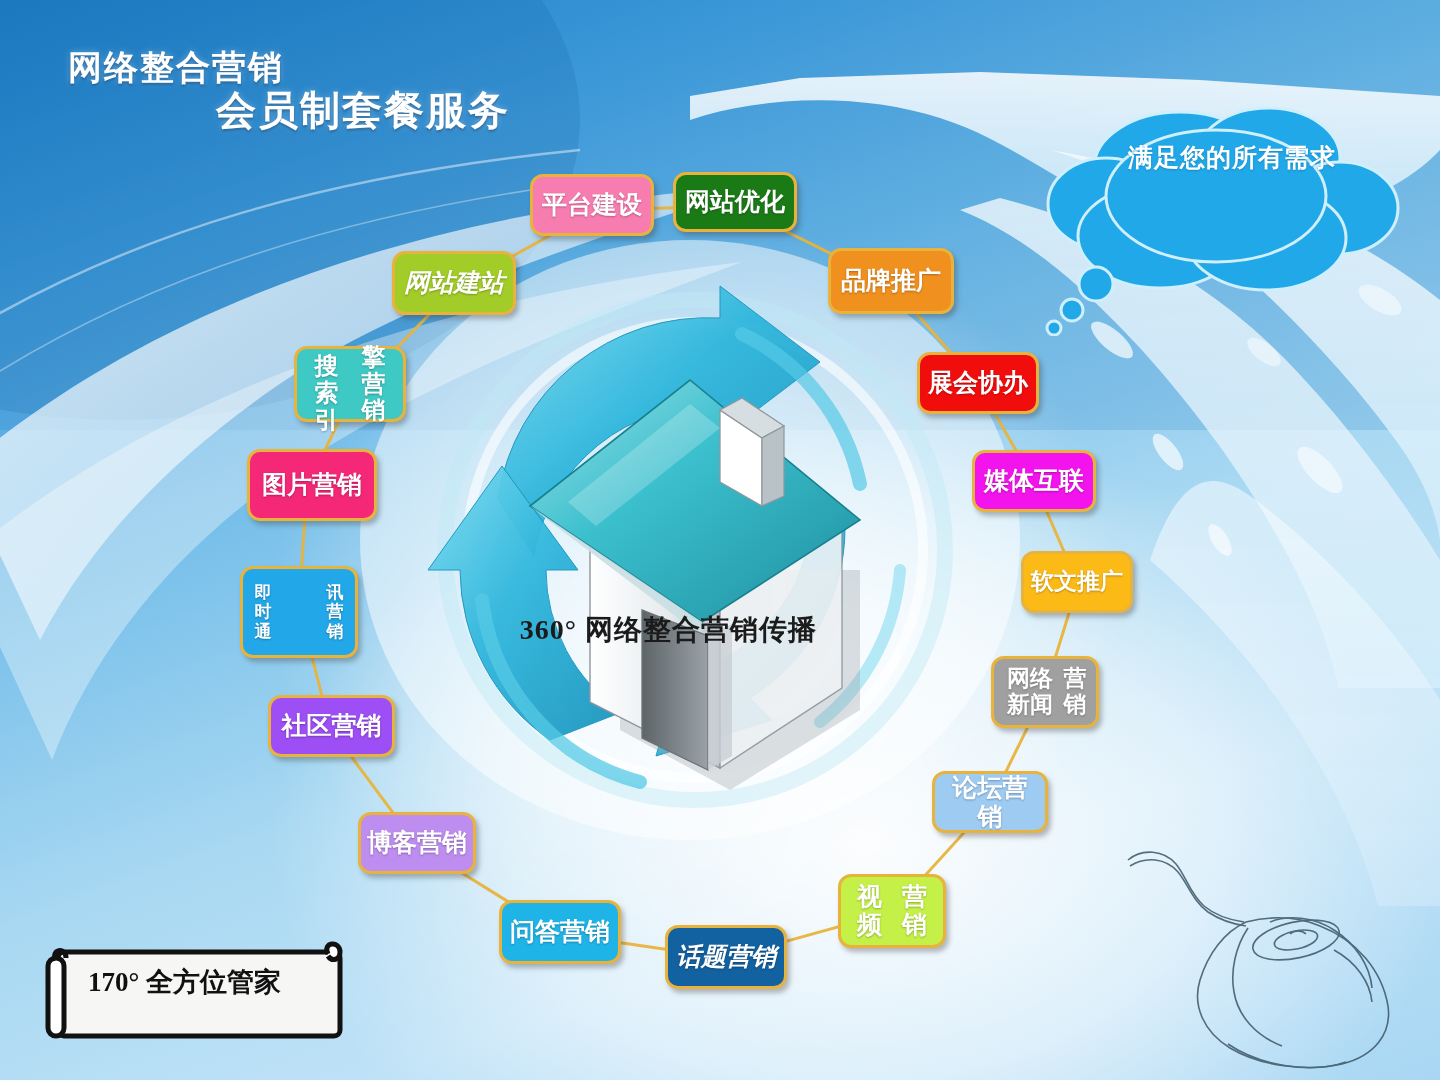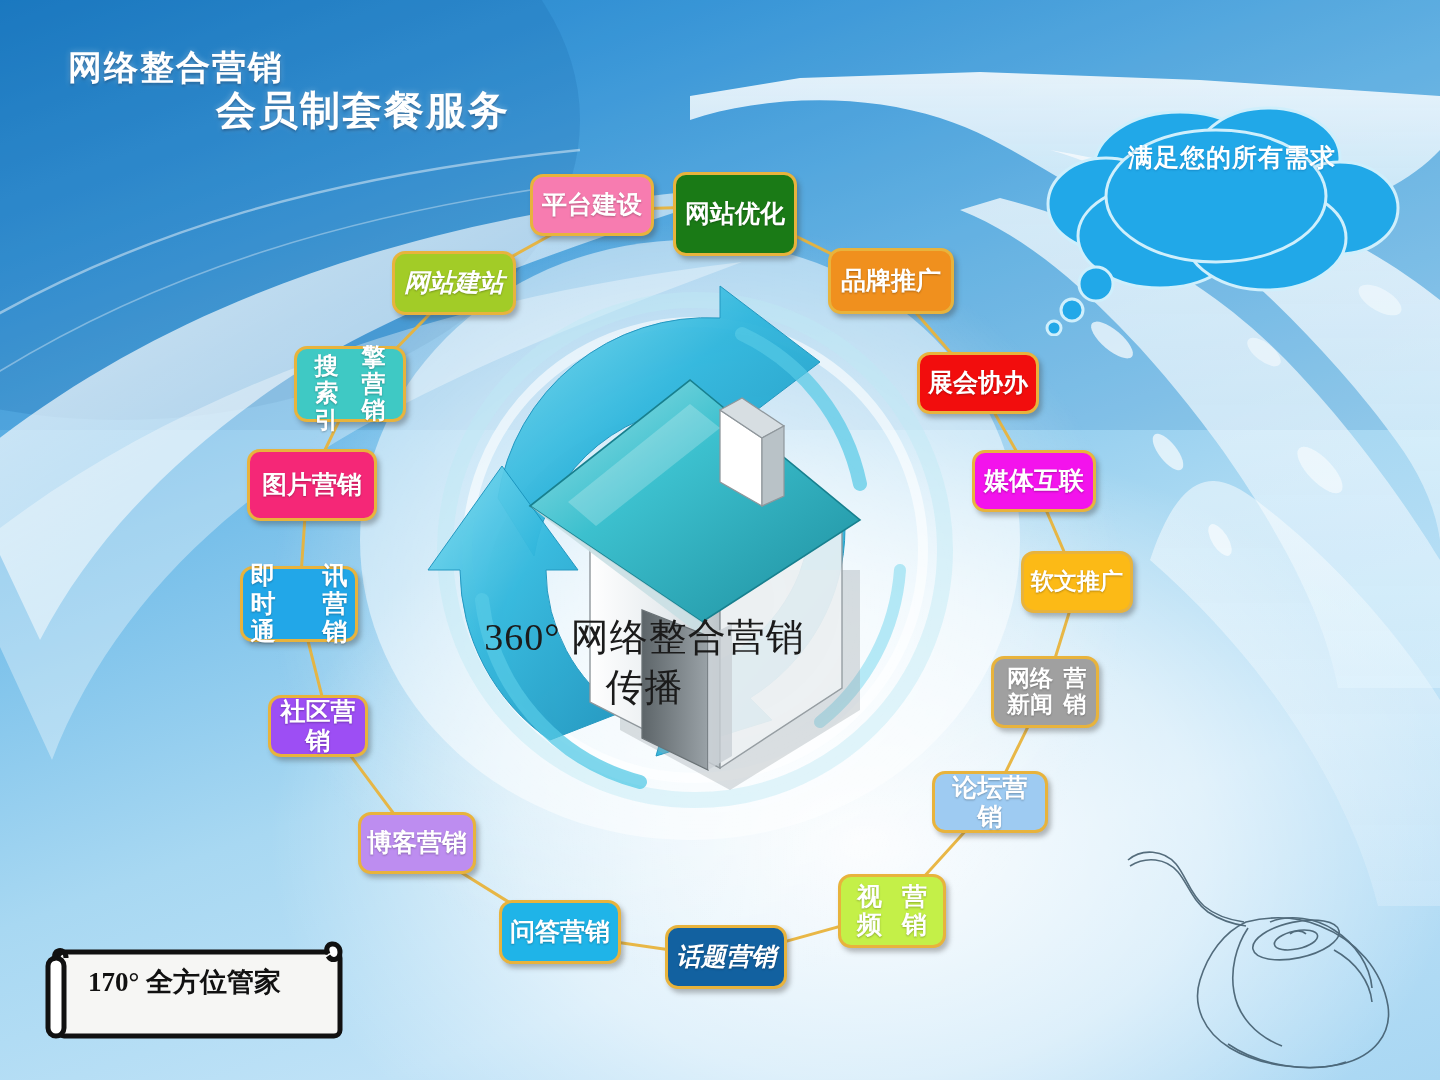--- a/index.html
+++ b/index.html
@@ -36,22 +36,22 @@
     position:absolute;left:88px;top:46px;width:220px;
     color:#ffffff;font-size:25px;font-weight:bold;line-height:1.25;
     letter-spacing:1px;text-shadow:0 1px 2px rgba(0,80,140,.35);
   }
 
   
   .center-art{position:absolute;left:390px;top:270px;width:610px;height:570px;z-index:18;}
   .center-label{
     position:absolute;left:472px;top:612px;width:345px;z-index:30;
     font-family:"Liberation Serif","DejaVu Serif",serif;
-    font-size:38px;font-weight:normal;color:#1b1b1b;line-height:1.32;
-    text-align:center;letter-spacing:1px;
+    font-size:28px;font-weight:bold;color:#1b1b1b;line-height:1.32;
+    text-align:right;letter-spacing:1px;
   }
 
   
   .node{
     position:absolute;z-index:32;
     border-radius:13px;
     border:3px solid #d9a521;
     box-sizing:border-box;
     display:flex;align-items:center;justify-content:center;
     text-align:center;
@@ -224,21 +224,21 @@
         <circle cx="14" cy="232" r="7"></circle>
       </g>
     </svg>
     <div class="cloud-text">满足您的所有需求</div>
   </div>
 
   <div id="node-layer">
       <div class="node" style="left: 530px; top: 174px; width: 124px; height: 62px; background: rgb(247, 124, 176); font-size: 25px; border-color: rgb(232, 179, 60);">
         <span style="display: block;">平台建设</span>
       </div>
-      <div class="node" style="left: 673px; top: 172px; width: 124px; height: 84px; background: rgb(26, 122, 22); font-size: 25px; border-color: rgb(232, 179, 60);">
+      <div class="node" style="left: 673px; top: 172px; width: 124px; height: 60px; background: rgb(26, 122, 22); font-size: 25px; border-color: rgb(232, 179, 60);">
         <span style="display: block;">网站优化</span>
       </div>
       <div class="node" style="left: 392px; top: 251px; width: 124px; height: 64px; background: rgb(162, 204, 39); font-size: 25px; border-color: rgb(232, 179, 60);">
         <span style="display: block; font-style: italic;">网站建站</span>
       </div>
       <div class="node" style="left: 828px; top: 248px; width: 126px; height: 66px; background: rgb(240, 144, 30); font-size: 25px; border-color: rgb(232, 179, 60);">
         <span style="display: block;">品牌推广</span>
       </div>
       <div class="node two-line" style="left: 294px; top: 346px; width: 112px; height: 76px; background: rgb(63, 201, 196); font-size: 24px; border-color: rgb(232, 179, 60);">
         <span style="display: block; margin-top: 19px;">搜索引</span>
@@ -247,28 +247,28 @@
       <div class="node" style="left: 917px; top: 352px; width: 122px; height: 62px; background: rgb(242, 13, 13); font-size: 25px; border-color: rgb(232, 179, 60);">
         <span style="display: block;">展会协办</span>
       </div>
       <div class="node two-line" style="left: 247px; top: 449px; width: 130px; height: 72px; background: rgb(245, 39, 119); font-size: 25px; border-color: rgb(232, 179, 60);">
         <span style="display: block;">图片</span>
         <span style="display: block;">营销</span>
       </div>
       <div class="node" style="left: 972px; top: 450px; width: 124px; height: 62px; background: rgb(243, 19, 236); font-size: 25px; border-color: rgb(232, 179, 60);">
         <span style="display: block;">媒体互联</span>
       </div>
-      <div class="node two-line" style="left: 240px; top: 566px; width: 118px; height: 76px; background: rgb(34, 167, 232); font-size: 25px; border-color: rgb(232, 179, 60); gap: 44px;">
+      <div class="node two-line" style="left: 240px; top: 566px; width: 118px; height: 92px; background: rgb(34, 167, 232); font-size: 17px; border-color: rgb(232, 179, 60); gap: 44px;">
         <span style="display: block;">即时通</span>
         <span style="display: block;">讯营销</span>
       </div>
       <div class="node" style="left: 1021px; top: 551px; width: 112px; height: 62px; background: rgb(252, 186, 22); font-size: 23px; border-color: rgb(232, 179, 60);">
         <span style="display: block;">软文推广</span>
       </div>
-      <div class="node" style="left: 268px; top: 695px; width: 100px; height: 62px; background: rgb(157, 78, 244); font-size: 25px; border-color: rgb(232, 179, 60);">
+      <div class="node" style="left: 268px; top: 695px; width: 127px; height: 62px; background: rgb(157, 78, 244); font-size: 25px; border-color: rgb(232, 179, 60);">
         <span style="display: block;">社区营销</span>
       </div>
       <div class="node two-line" style="left: 991px; top: 656px; width: 108px; height: 72px; background: rgb(160, 160, 160); font-size: 23px; border-color: rgb(232, 179, 60);">
         <span style="display: block;">网络新闻</span>
         <span style="display: block;">营销</span>
       </div>
       <div class="node" style="left: 358px; top: 812px; width: 118px; height: 62px; background: rgb(189, 141, 240); font-size: 25px; border-color: rgb(232, 179, 60);">
         <span style="display: block;">博客营销</span>
       </div>
       <div class="node" style="left: 932px; top: 771px; width: 116px; height: 62px; background: rgb(158, 203, 242); font-size: 25px; border-color: rgb(232, 179, 60);">

